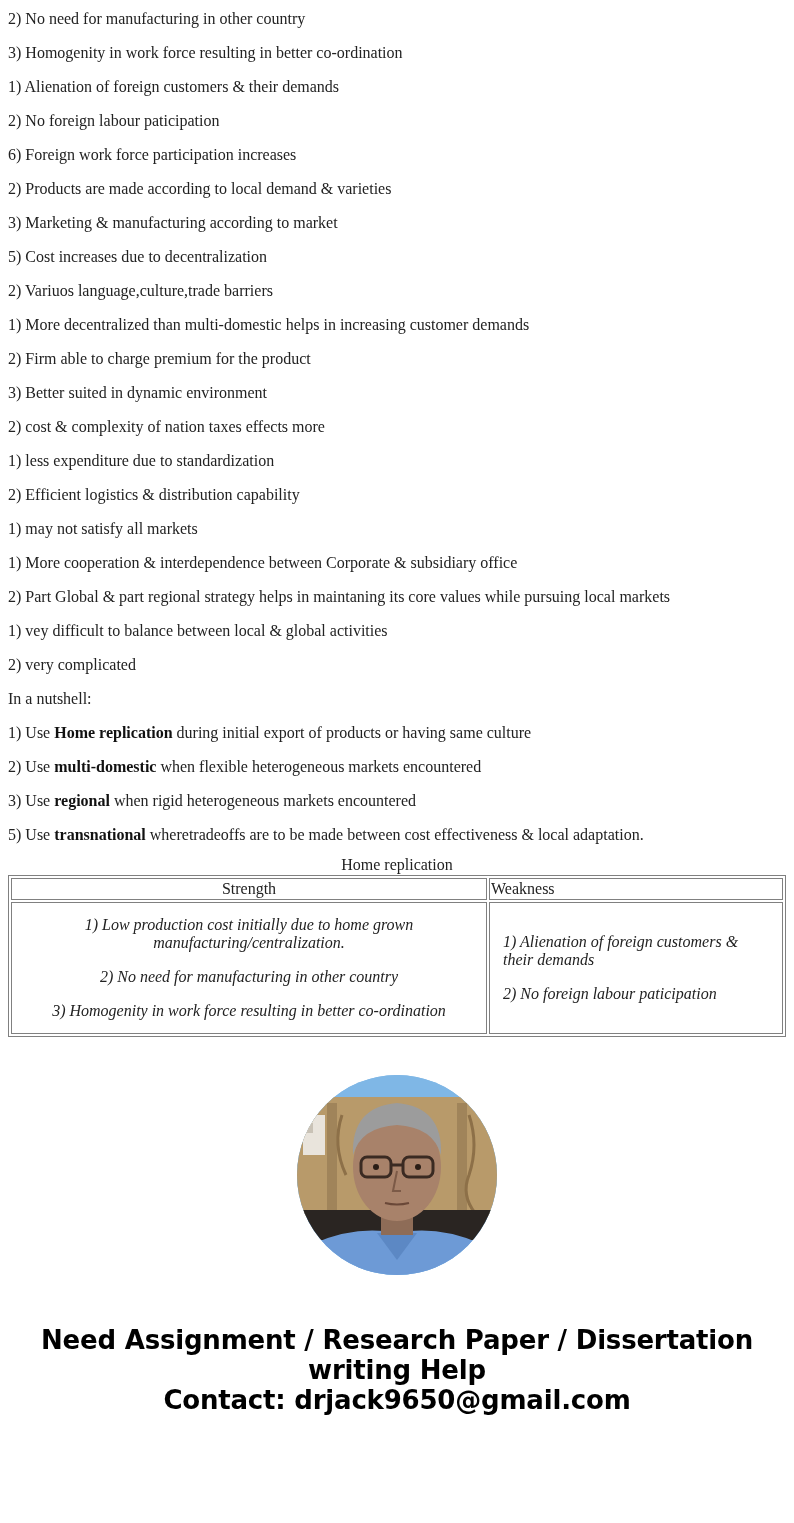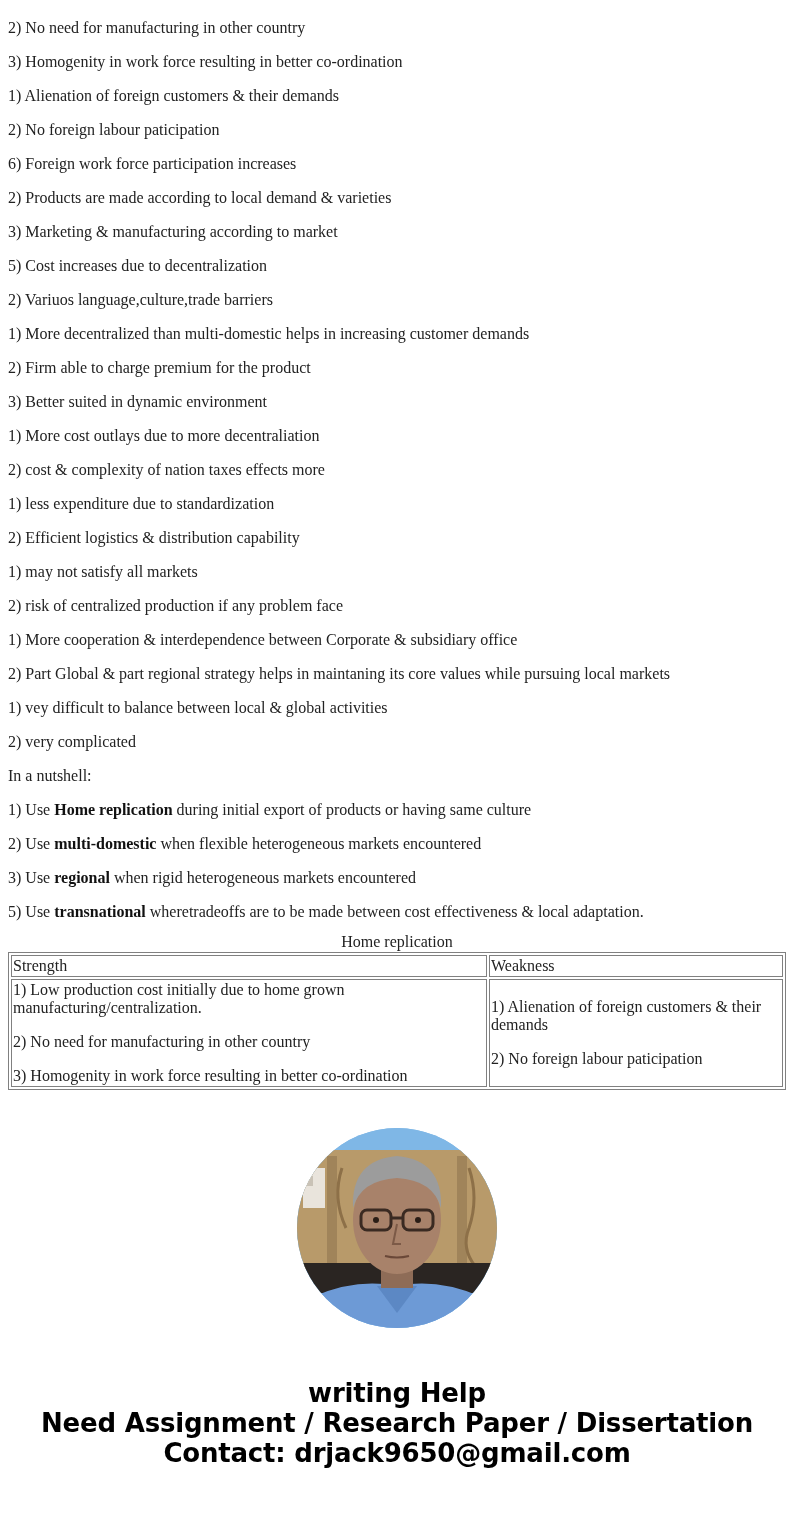--- a/index.html
+++ b/index.html
@@ -3,21 +3,21 @@
 <meta charset="utf-8">
 <style>
   html, body { margin: 0; padding: 0; background: #ffffff; }
   body {
     width: 794px;
     font-family: "Liberation Serif", serif;
     font-size: 16px;
     color: #222222;
     position: relative;
   }
-  .content { padding: 9px 8px; }
+  .content { padding: 0 8px; }
   p.line {
     margin: 0;
     line-height: 18px;
     height: 18px;
     white-space: nowrap;
   }
   .lines p.line { margin-bottom: 16px; }
   .lines { padding-top: 10px; }
   b { font-weight: bold; color: #111; }
   .caption {
@@ -35,22 +35,22 @@
     font-family: "Liberation Serif", serif;
     color: #222;
     table-layout: fixed;
   }
   table.hr td {
     border: 1px solid #808080;
     padding: 1px;
     vertical-align: middle;
     line-height: 18px;
   }
-  table.hr td.left { width: 472px; }
-  table.hr td p { margin: 0; }
+  table.hr td.left { width: 472px; text-align: center; }
+  table.hr td p { margin: 12px; font-style: italic; }
   table.hr td p + p { margin-top: 16px; }
   .photo-wrap {
     display: flex;
     justify-content: center;
     margin-top: 38px;
   }
   .photo {
     width: 200px;
     height: 200px;
     border-radius: 50%;
@@ -80,26 +80,24 @@
     <p class="line">1) Alienation of foreign customers &amp; their demands</p>
     <p class="line">2) No foreign labour paticipation</p>
     <p class="line">6) Foreign work force participation increases</p>
     <p class="line">2) Products are made according to local demand &amp; varieties</p>
     <p class="line">3) Marketing &amp; manufacturing according to market</p>
     <p class="line">5) Cost increases due to decentralization</p>
     <p class="line">2) Variuos language,culture,trade barriers</p>
     <p class="line">1) More decentralized than multi-domestic helps in increasing customer demands</p>
     <p class="line">2) Firm able to charge premium for the product</p>
     <p class="line">3) Better suited in dynamic environment</p>
-    <p class="line">1) More cost outlays due to more decentraliation</p>
     <p class="line">2) cost &amp; complexity of nation taxes effects more</p>
     <p class="line">1) less expenditure due to standardization</p>
     <p class="line">2) Efficient logistics &amp; distribution capability</p>
     <p class="line">1) may not satisfy all markets</p>
-    <p class="line">2) risk of centralized production if any problem face</p>
     <p class="line">1) More cooperation &amp; interdependence between Corporate &amp; subsidiary office</p>
     <p class="line">2) Part Global &amp; part regional strategy helps in maintaning its core values while pursuing local markets</p>
     <p class="line">1) vey difficult to balance between local &amp; global activities</p>
     <p class="line">2) very complicated</p>
 
     <p class="line">In a nutshell:</p>
     <p class="line"><span>1) Use </span><b>Home replication</b><span> during initial export of products or having same culture</span></p>
     <p class="line"><span>2) Use </span><b>multi-domestic</b><span> when flexible heterogeneous markets encountered</span></p>
     <p class="line"><span>3) Use </span><b>regional</b><span> when rigid heterogeneous markets encountered</span></p>
     <p class="line" style="margin-bottom:12px"><span>5) Use </span><b>transnational</b><span> wheretradeoffs are to be made between cost effectiveness &amp; local adaptation.</span></p>
@@ -156,18 +154,18 @@
         <circle cx="79" cy="92" r="3" fill="#2a1d16"></circle>
         <circle cx="121" cy="92" r="3" fill="#2a1d16"></circle>
 
         <path d="M100 96 L96 116 L104 116" stroke="#7c5a47" stroke-width="2" fill="none"></path>
         <path d="M88 128 Q100 131 112 128" stroke="#6a4838" stroke-width="2" fill="none"></path>
       </svg>
     </div>
   </div>
 
   <div class="footer">
+    <div>Need Assignment / Research Paper / Dissertation</div>
     <div>writing Help</div>
-    <div>Need Assignment / Research Paper / Dissertation</div>
     <div>Contact: drjack9650@gmail.com</div>
   </div>
 
 </div>
 
 </body></html>

